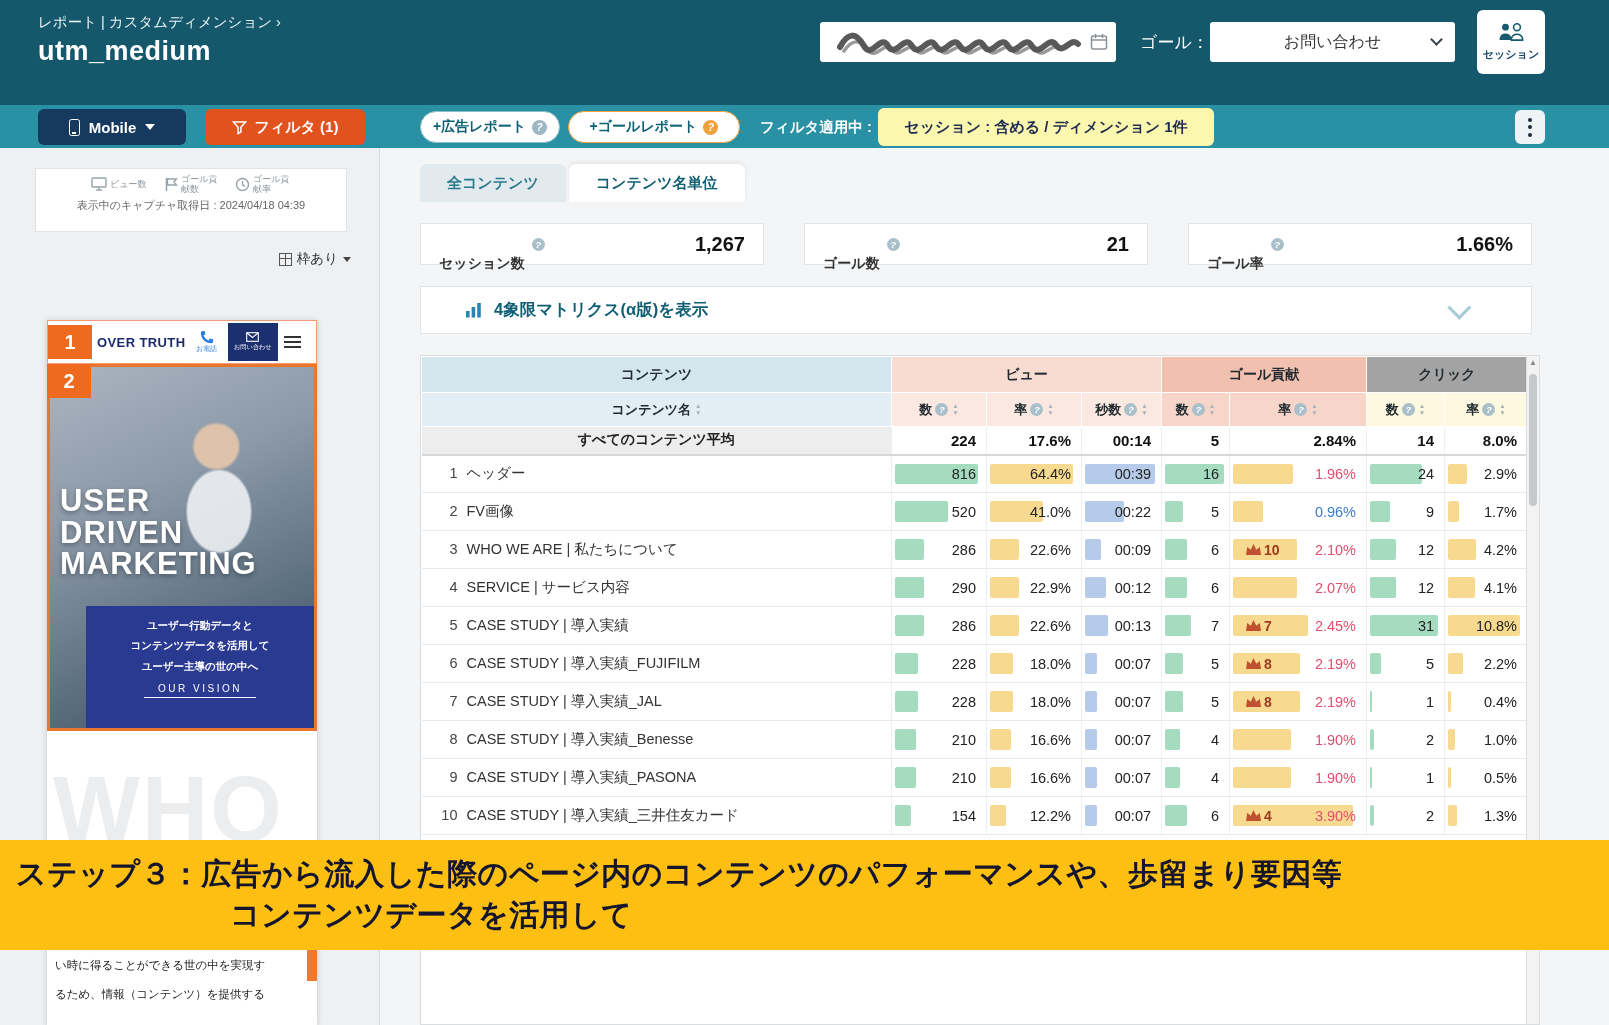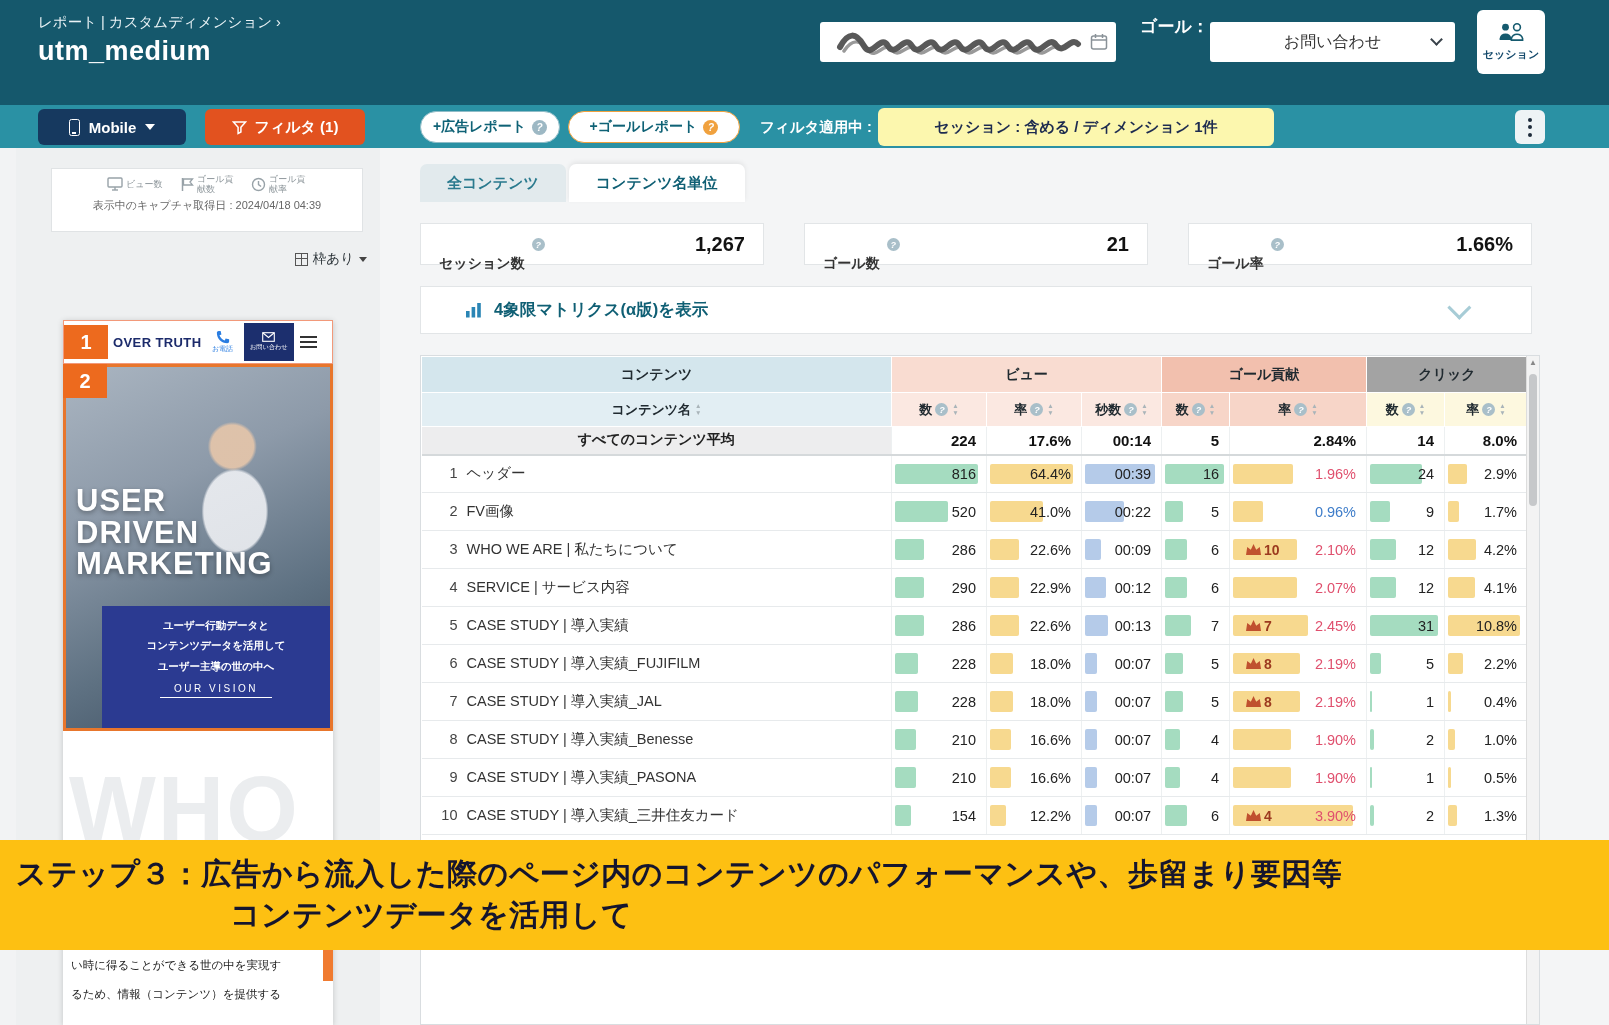--- a/index.html
+++ b/index.html
@@ -5,49 +5,49 @@
   * { margin:0; padding:0; box-sizing:border-box; }
   html,body { width:1609px; height:1025px; overflow:hidden; }
   body { font-family:"Liberation Sans","DejaVu Sans",sans-serif; background:#f2f3f4; position:relative; }
 
   
   .topbar { position:absolute; left:0; top:0; width:1609px; height:105px; background:#15586c; color:#fff; z-index:20; }
   .breadcrumb { position:absolute; left:38px; top:13px; font-size:14.5px; color:#eaf3f6; cursor:pointer; }
   .page-title { position:absolute; left:38px; top:36px; font-size:27px; font-weight:bold; letter-spacing:.5px; }
   .datebox { position:absolute; left:820px; top:22px; width:296px; height:40px; background:#fff; border-radius:3px; display:flex; align-items:center; padding:0 8px; }
   .scribble { flex:1; height:34px; overflow:hidden; }
-  .goal-label { position:absolute; left:1140px; top:15px; font-size:17px; font-weight:bold; }
+  .goal-label { position:absolute; left:1140px; top:31px; font-size:17px; font-weight:normal; }
   .goal-select { position:absolute; left:1210px; top:22px; width:245px; height:40px; background:#fff; border-radius:3px; color:#333; font-size:16px; display:flex; align-items:center; justify-content:center; cursor:pointer; }
   .goal-select .chev { position:absolute; right:14px; top:13px; }
   .chev { width:9px; height:9px; border-right:2.2px solid #39424a; border-bottom:2.2px solid #39424a; transform:rotate(45deg); display:inline-block; }
   .session-btn { position:absolute; left:1477px; top:10px; width:68px; height:64px; background:#fff; border-radius:6px; display:flex; flex-direction:column; align-items:center; justify-content:center; gap:3px; cursor:pointer; }
   .session-btn span { font-size:11px; font-weight:bold; color:#14496b; }
 
   
   .toolbar { position:absolute; left:0; top:105px; width:1609px; height:43px; background:#2a91a4; z-index:20; }
   .btn-mobile { position:absolute; left:38px; top:4px; width:148px; height:36px; background:#16395f; border:none; border-radius:6px; color:#fff; font-weight:bold; font-size:15px; display:flex; align-items:center; justify-content:center; gap:9px; cursor:pointer; font-family:inherit; }
   .phone-ic { width:11px; height:17px; border:1.6px solid #fff; border-radius:2.5px; position:relative; }
   .phone-ic::after { content:""; position:absolute; left:2px; bottom:1px; width:4px; height:1.6px; background:#fff; }
   .caret-down { width:0; height:0; border-left:5px solid transparent; border-right:5px solid transparent; border-top:6px solid #fff; display:inline-block; }
   .btn-filter { position:absolute; left:205px; top:4px; width:160px; height:36px; background:#e2521f; border:none; border-radius:6px; color:#fff; font-weight:bold; font-size:15px; display:flex; align-items:center; justify-content:center; gap:8px; cursor:pointer; font-family:inherit; }
   .pill-btn { position:absolute; top:6px; height:32px; background:#fff; border-radius:17px; display:flex; align-items:center; justify-content:center; gap:6px; font-size:14px; font-weight:bold; color:#0f6276; cursor:pointer; font-family:inherit; }
   .btn-ad { left:420px; width:140px; border:1.6px solid #8fbcc7; }
   .btn-goal { left:568px; width:172px; border:1.6px solid #f0a13e; }
   .applied-label { position:absolute; left:760px; top:13px; color:#fff; font-weight:bold; font-size:14.5px; }
-  .applied-pill { position:absolute; left:878px; top:3px; width:396px; height:38px; background:#fcf7ae; border-radius:6px; display:flex; align-items:center; justify-content:center; font-size:15px; font-weight:bold; color:#1d2b50; }
+  .applied-pill { position:absolute; left:878px; top:3px; width:336px; height:38px; background:#fcf7ae; border-radius:6px; display:flex; align-items:center; justify-content:center; font-size:15px; font-weight:bold; color:#1d2b50; }
   .kebab { position:absolute; right:64px; top:5px; width:30px; height:34px; background:#eef3f5; border-radius:6px; border:none; display:flex; flex-direction:column; align-items:center; justify-content:center; gap:3.5px; cursor:pointer; }
   .kebab i { width:4px; height:4px; border-radius:50%; background:#1d2b3a; }
 
   .q { display:inline-flex; width:15px; height:15px; border-radius:50%; background:#9db8c4; color:#fff; font-size:10.5px; font-weight:bold; align-items:center; justify-content:center; flex:none; cursor:pointer; }
   .q::before { content:"?"; }
   .q.orange { background:#f0a13e; }
   .q.small { width:13px; height:13px; font-size:9.5px; background:#a9bfc9; }
 
   
-  .sidebar { position:absolute; left:16px; top:148px; width:380px; bottom:0; background:#eef0f1; border-right:1px solid #d5d9db; }
+  .sidebar { position:absolute; left:0; top:148px; width:380px; bottom:0; background:#eef0f1; border-right:1px solid #d5d9db; }
   .side-card { position:absolute; left:35px; top:20px; width:312px; height:64px; background:#fff; border:1px solid #e0e3e5; }
   .metric-row { display:flex; justify-content:center; gap:16px; padding-top:5px; }
   .metric { display:flex; align-items:center; gap:3px; cursor:pointer; }
   .metric span { font-size:9px; color:#8b9499; width:38px; line-height:1.15; }
   .capture-date { text-align:center; font-size:11px; color:#666; margin-top:3px; }
   .frame-toggle { position:absolute; right:28px; top:102px; display:flex; align-items:center; gap:5px; cursor:pointer; }
   .frame-toggle span { font-size:13.5px; color:#2b3338; }
   .grid-ic { width:13px; height:13px; border:1.4px solid #555; background:
       linear-gradient(#555,#555) center/100% 1.3px no-repeat,
       linear-gradient(#555,#555) center/1.3px 100% no-repeat; }

